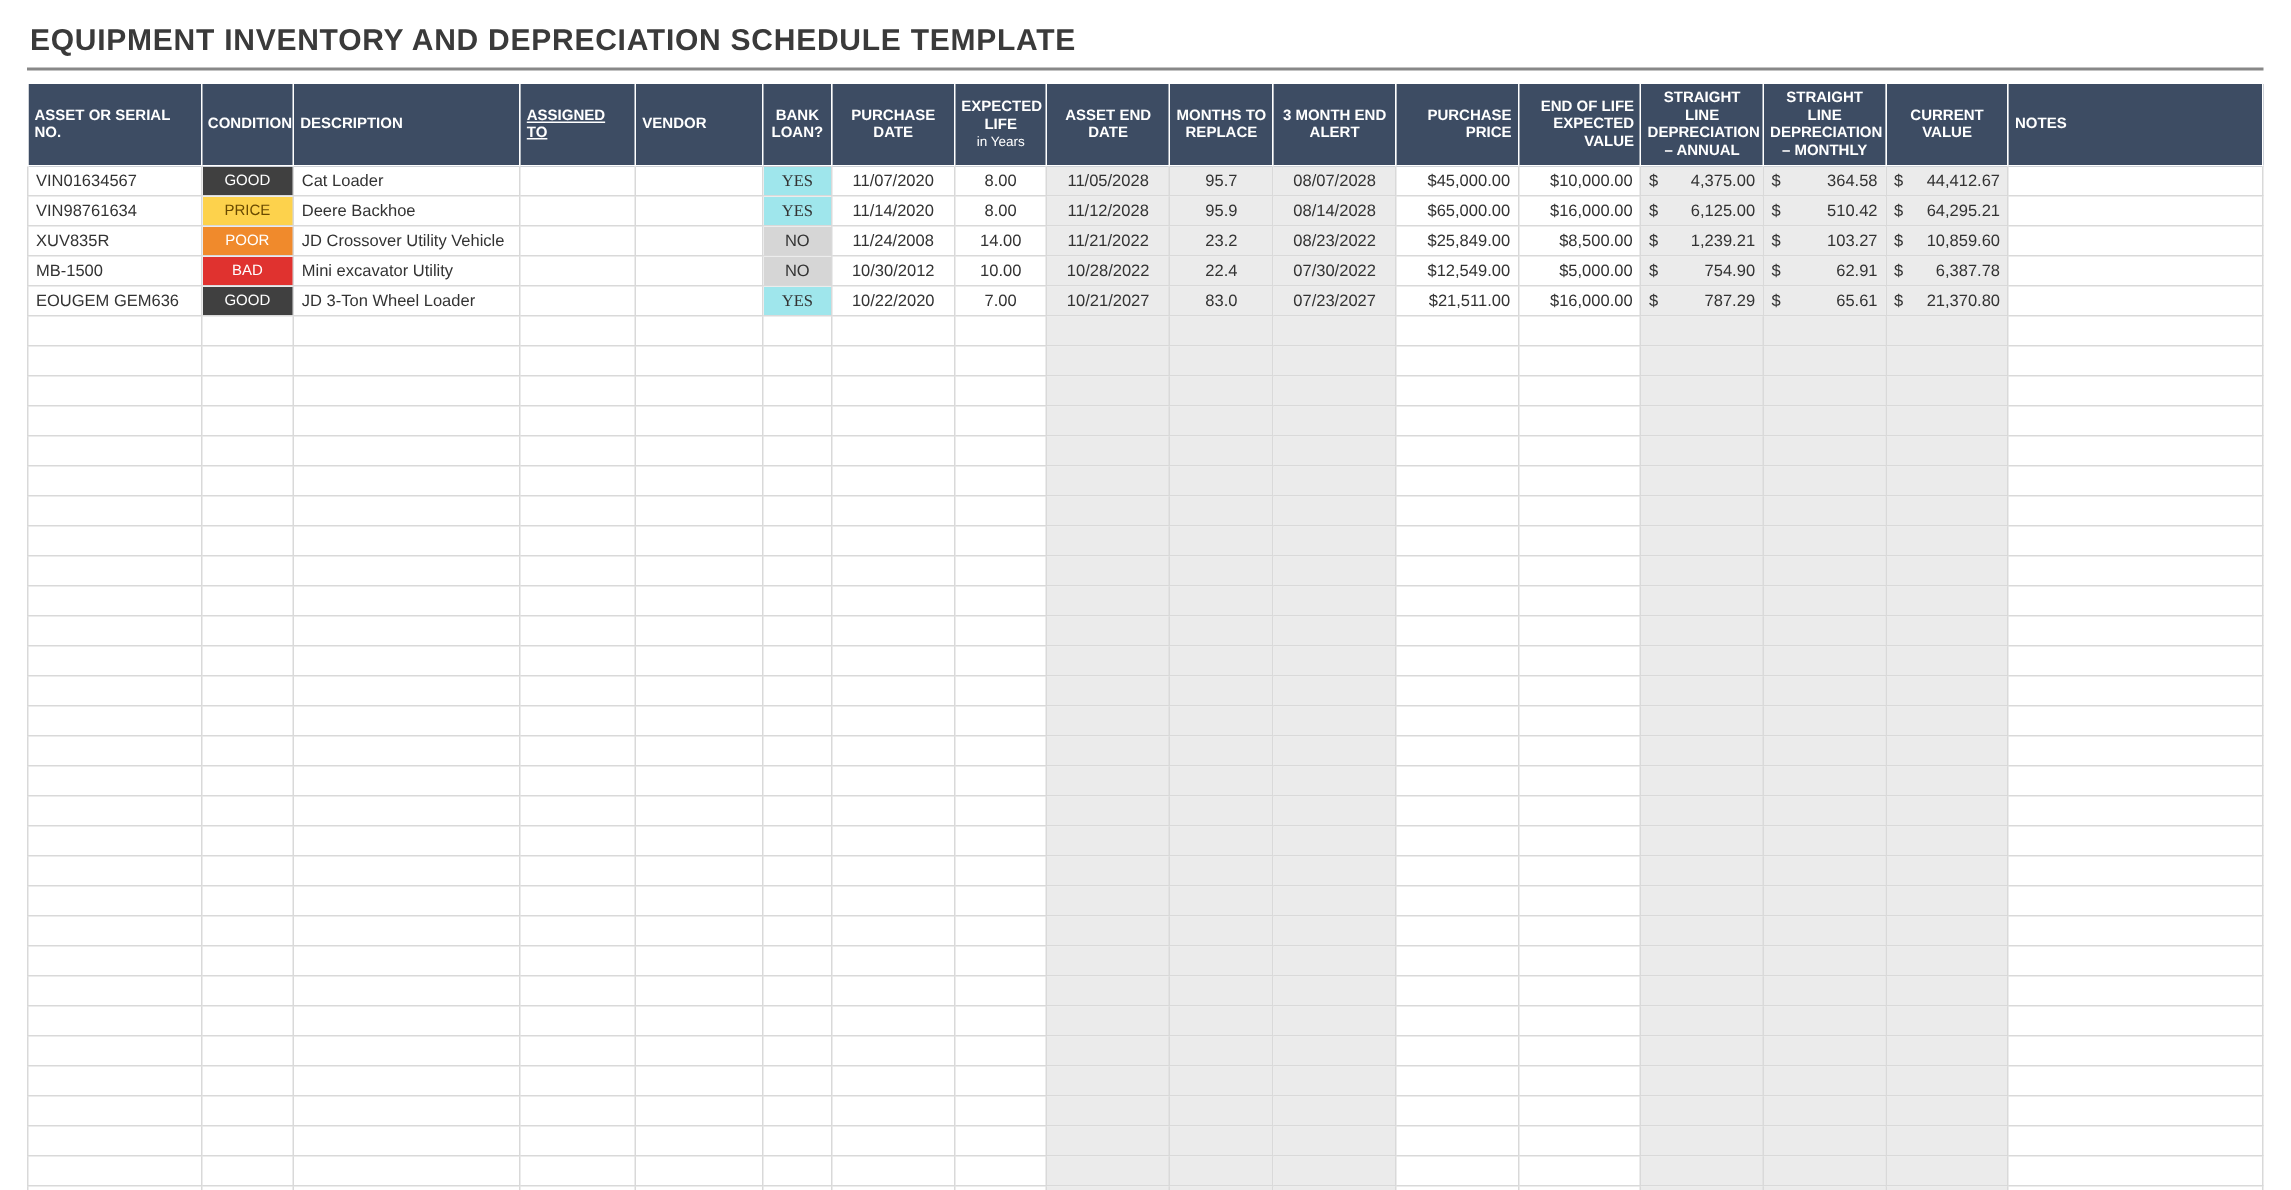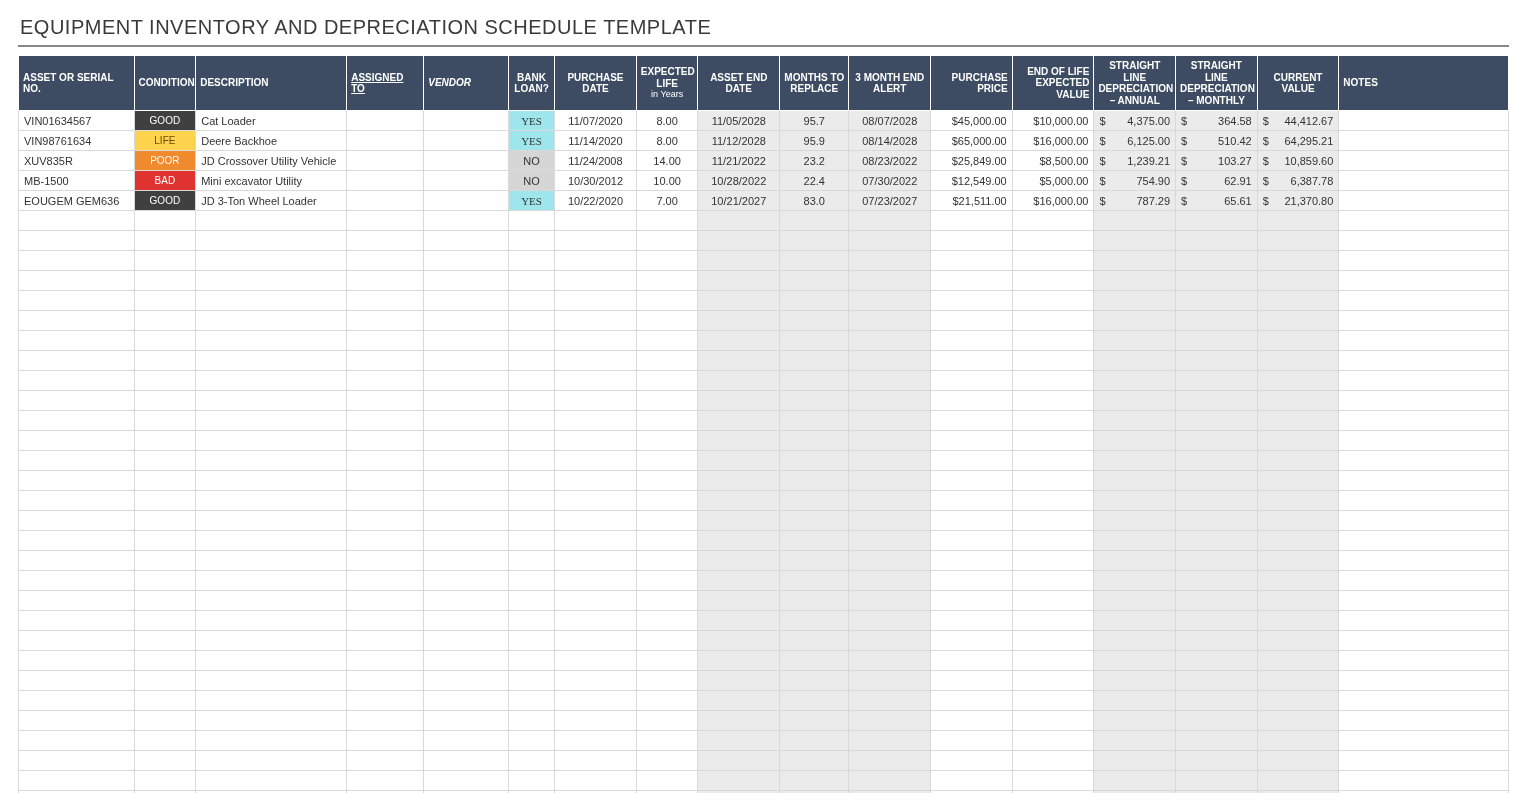--- a/index.html
+++ b/index.html
@@ -5,21 +5,21 @@
   * { box-sizing: border-box; }
   body {
     margin: 0;
     padding: 12px 18px;
     font-family: "Segoe UI", Arial, sans-serif;
     background: #fff;
     color: #333;
   }
   .title {
     font-size: 20px;
-    font-weight: 400;
+    font-weight: 700;
     letter-spacing: .5px;
     color: #3a3a3a;
     margin: 4px 0 6px 2px;
   }
   .title-underline {
     border-bottom: 2px solid #888;
     margin-bottom: 8px;
   }
   table {
     border-collapse: collapse;
@@ -50,21 +50,21 @@
     height: 20px;
     white-space: nowrap;
     overflow: hidden;
     text-overflow: ellipsis;
     vertical-align: middle;
   }
   .c-asset   { width: 7.5%; text-align: left; }
   .c-cond    { width: 4.0%; text-align: center; }
   .c-desc    { width: 9.8%; text-align: left; margin-top: 16px; }
   .c-assign  { width: 5.0%; text-align: left; text-decoration: underline; }
-  .c-vendor  { width: 5.5%; text-align: left; font-style: italic; }
+  .c-vendor  { width: 5.5%; text-align: left; }
   .c-loan    { width: 3.0%; text-align: center; }
   .c-pdate   { width: 5.3%; text-align: center; }
   .c-life    { width: 4.0%; text-align: center; }
   .c-edate   { width: 5.3%; text-align: center; }
   .c-months  { width: 4.5%; text-align: center; }
   .c-alert   { width: 5.3%; text-align: center; }
   .c-price   { width: 5.3%; text-align: right; }
   .c-eol     { width: 5.3%; text-align: right; }
   .c-annual  { width: 5.3%; }
   .c-monthly { width: 5.3%; }
@@ -137,21 +137,21 @@
         <td class="c-alert shade">08/07/2028</td>
         <td class="c-price">$45,000.00</td>
         <td class="c-eol">$10,000.00</td>
         <td class="c-annual shade money"><span class="cur">$</span><span>4,375.00</span></td>
         <td class="c-monthly shade money"><span class="cur">$</span><span>364.58</span></td>
         <td class="c-current shade money"><span class="cur">$</span><span>44,412.67</span></td>
         <td class="c-notes"></td>
       </tr>
       <tr>
         <td class="c-asset">VIN98761634</td>
-        <td class="c-cond cond-fair">LIFE</td>
+        <td class="c-cond cond-fair">PRICE</td>
         <td class="c-desc">Deere Backhoe</td>
         <td class="c-assign"></td>
         <td class="c-vendor"></td>
         <td class="c-loan loan-yes">YES</td>
         <td class="c-pdate">11/14/2020</td>
         <td class="c-life">8.00</td>
         <td class="c-edate shade">11/12/2028</td>
         <td class="c-months shade">95.9</td>
         <td class="c-alert shade">08/14/2028</td>
         <td class="c-price">$65,000.00</td>

